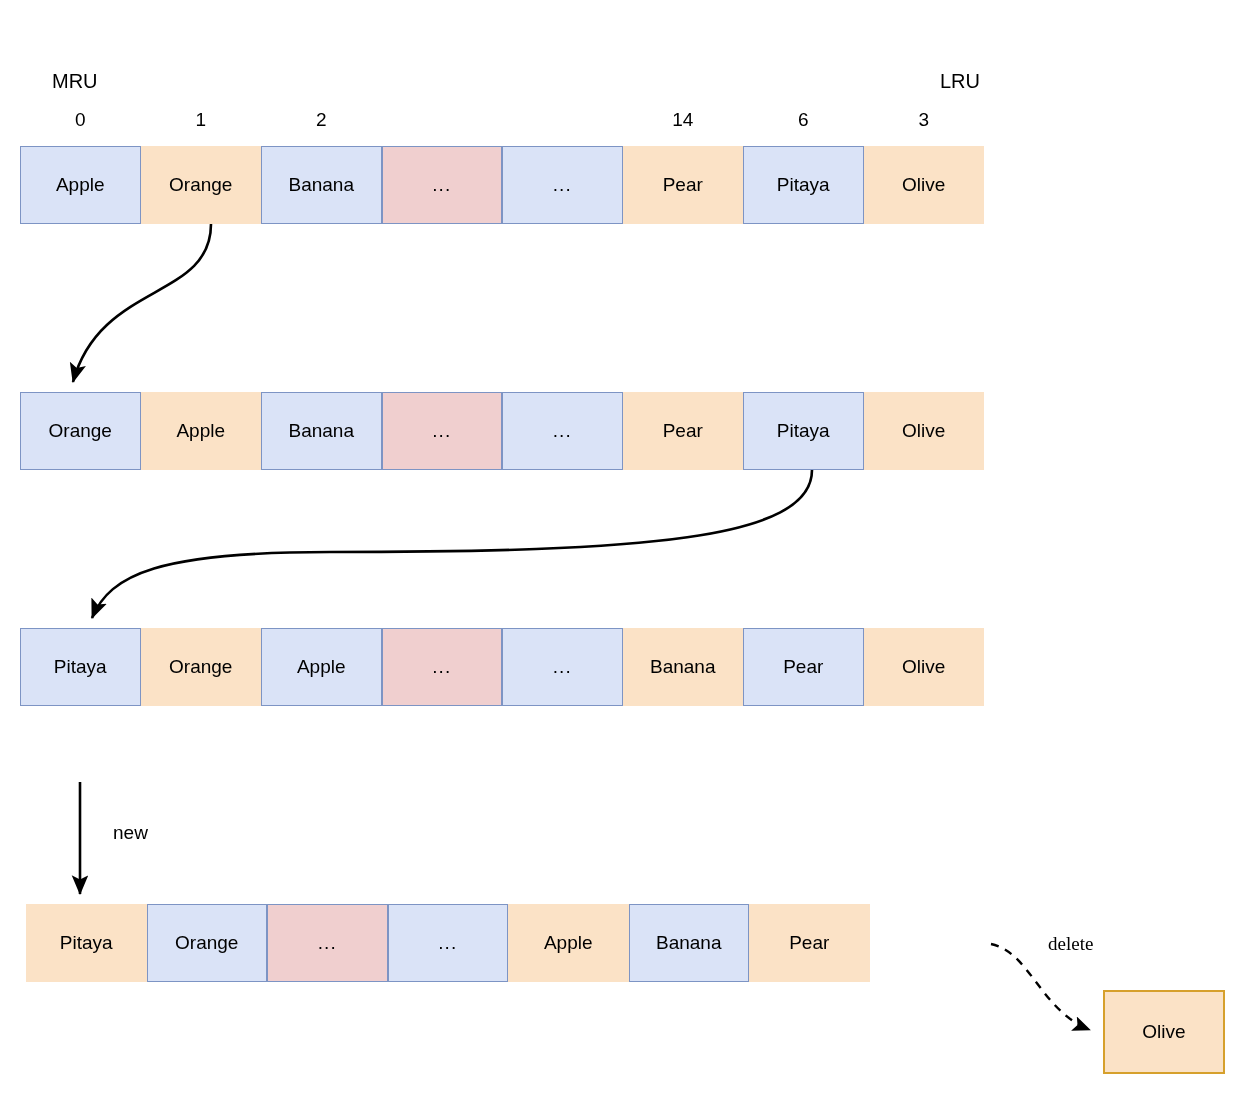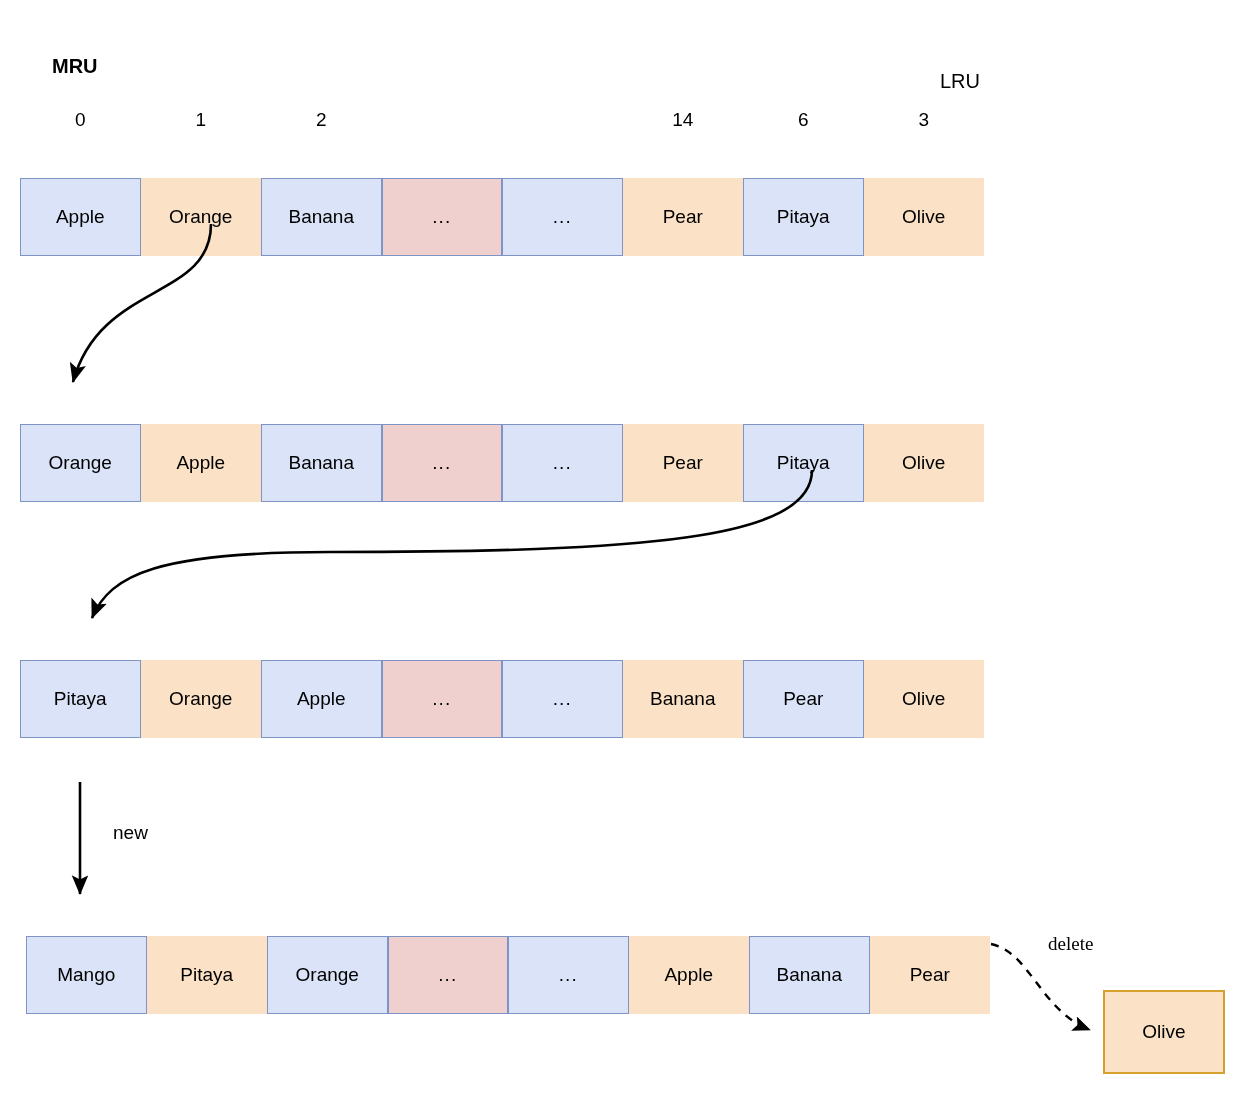--- a/index.html
+++ b/index.html
@@ -23,21 +23,21 @@
   }
   .abs { position: absolute; }
 
   
   .hdr-label {
     font-size: 20px;
     line-height: 20px;
     color: #000;
     white-space: nowrap;
   }
-  #mru-label { left: 52px;  top: 56px; font-weight: bold; }
+  #mru-label { left: 52px;  top: 71px; }
   #lru-label { left: 940px; top: 55px; margin-top: 16px; }
 
   
   .index-row {
     position: absolute;
     left: 20px;
     top: 108px;
     width: 964px;
     height: 24px;
   }
@@ -49,21 +49,20 @@
     font-size: 19px;
     line-height: 24px;
     color: #000;
   }
 
   
   .array-row {
     position: absolute;
     height: 98px;
     display: flex;
-    margin-top: 32px;
   }
   .cell {
     width: 120.5px;
     height: 78px;
     box-sizing: border-box;
     display: flex;
     align-items: center;
     justify-content: center;
     font-size: 19px;
     color: #000000;
@@ -172,21 +171,20 @@
       <div class="cell blue">Pitaya</div>
       <div class="cell orange">Orange</div>
       <div class="cell blue">Apple</div>
       <div class="cell pink ellipsis">...</div>
       <div class="cell blue ellipsis">...</div>
       <div class="cell orange">Banana</div>
       <div class="cell blue">Pear</div>
       <div class="cell orange">Olive</div>
     </div>
   <div class="array-row" id="row-4">
-      <div class="cell blue">Mango</div>
       <div class="cell orange">Pitaya</div>
       <div class="cell blue">Orange</div>
       <div class="cell pink ellipsis">...</div>
       <div class="cell blue ellipsis">...</div>
       <div class="cell orange">Apple</div>
       <div class="cell blue">Banana</div>
       <div class="cell orange">Pear</div>
     </div>
 
   <div id="deleted-box">Olive</div>

